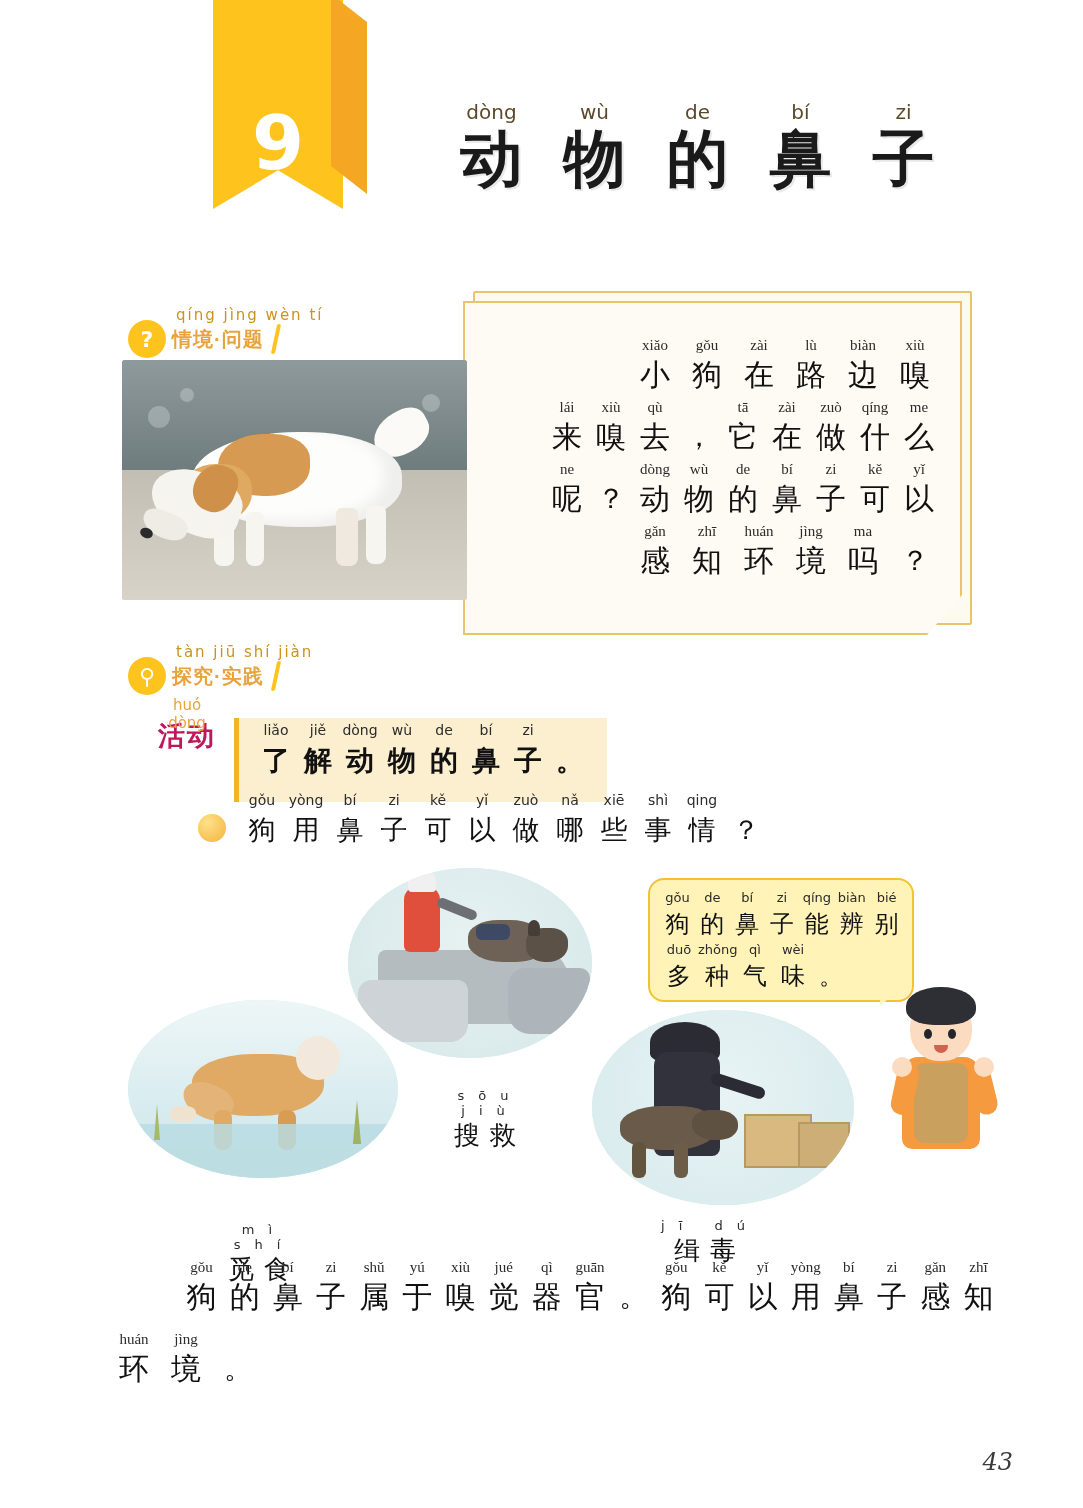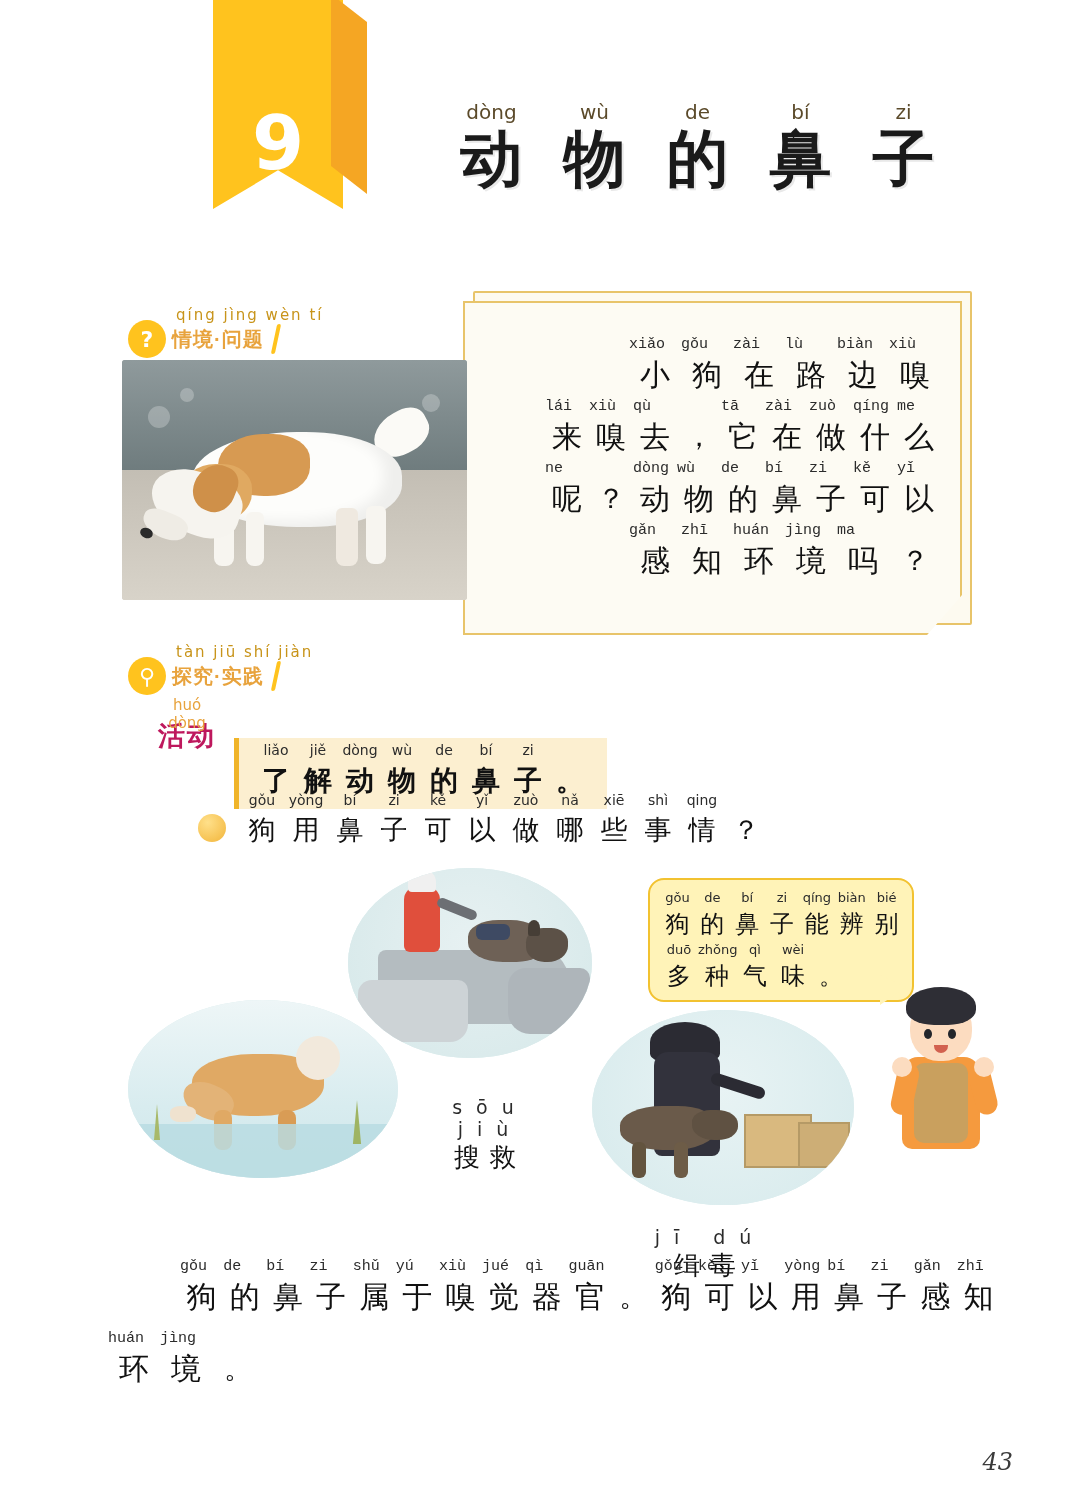--- a/index.html
+++ b/index.html
@@ -276,24 +276,24 @@
     width: 52px;
     text-align: center;
     position: relative;
     padding-top: 22px;
   }
   .ptext .ch .py {
     position: absolute;
     top: 0;
     left: 0;
     width: 100%;
-    text-align: left;
+    text-align: center;
     font-size: 15px;
     color: #2b2b2b;
-    font-family: Liberation Mono, monospace;
+    font-family: Liberation Serif, serif;
     line-height: 18px;
   }
   .ptext .ch .hz {
     font-size: 30px;
     color: #111111;
     line-height: 34px;
     font-family: "DejaVu Sans", sans-serif;
   }
   .ptext .ch.punc .hz { font-size: 28px; }
 
@@ -321,25 +321,24 @@
     font-family: "DejaVu Sans", sans-serif;
   }
   .activity .huodong .hz {
     font-size: 27px;
     font-weight: bold;
     color: #be185d;
     letter-spacing: 2px;
   }
   .activity .band {
     background: #FCEFD0;
-    padding: 4px 16px 9px 16px;
+    padding: 4px 16px 22px 16px;
     border-left: 5px solid #F0B429;
     display: flex;
     align-items: flex-end;
-    margin-top: 20px;
   }
   .activity .band .ch {
     width: 42px;
     text-align: center;
     position: relative;
     padding-top: 20px;
   }
   .activity .band .ch .py {
     position: absolute; top: 0; left: 0; width: 100%;
     font-size: 14px; color: #2b2b2b; text-align: center;
@@ -386,25 +385,24 @@
   }
   #photo-rescue { left: 348px; top: 868px; width: 244px; height: 190px; }
   #photo-food   { left: 128px; top: 1000px; width: 270px; height: 178px; }
   #photo-drug   { left: 592px; top: 1010px; width: 262px; height: 195px; }
 
   .cap {
     position: absolute;
     text-align: center;
   }
   .cap .py {
-    font-size: 19px;
+    font-size: 13px;
     color: #2b2b2b;
     letter-spacing: 14px;
     font-family: "DejaVu Sans", sans-serif;
-    margin-top: 8px;
   }
   .cap .hz {
     font-size: 26px;
     color: #111;
     letter-spacing: 10px;
   }
   #cap-rescue { left: 430px; top: 1088px; width: 120px; }
   #cap-food   { left: 204px; top: 1222px; width: 120px; }
   #cap-drug   { left: 650px; top: 1218px; width: 120px; }
 
@@ -855,20 +853,24 @@
     <div style="position:absolute;left:28px;top:96px;width:96px;height:44px;background:#6a5a4a;border-radius:44% 40% 46% 44%;"></div>
     <div style="position:absolute;left:100px;top:100px;width:46px;height:30px;background:#5f5142;border-radius:40% 46% 44% 48%;"></div>
     <div style="position:absolute;left:40px;top:132px;width:14px;height:36px;background:#63543f;border-radius:6px;"></div>
     <div style="position:absolute;left:82px;top:132px;width:14px;height:36px;background:#6d5c47;border-radius:6px;"></div>
   </div>
 
   <div class="cap" id="cap-rescue">
     <div class="py">sōu jiù</div>
     <div class="hz">搜救</div>
   </div>
+  <div class="cap" id="cap-food">
+    <div class="py">mì shí</div>
+    <div class="hz">觅食</div>
+  </div>
   <div class="cap" id="cap-drug">
     <div class="py">jī dú</div>
     <div class="hz">缉毒</div>
   </div>
 
   <div class="bubble-box"></div>
   <div class="bubble-tail"></div>
   <div class="bubble-content" id="speech-bubble-text">
       <div class="line">
         <div class="ch">

